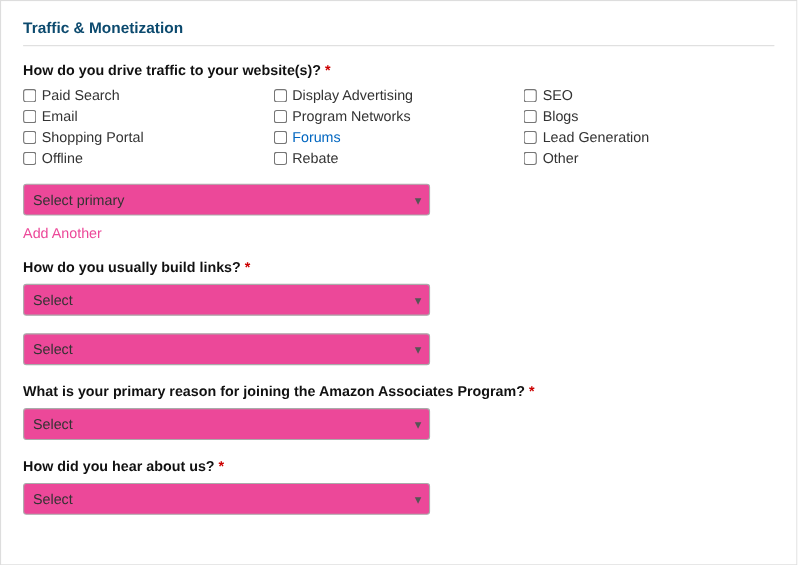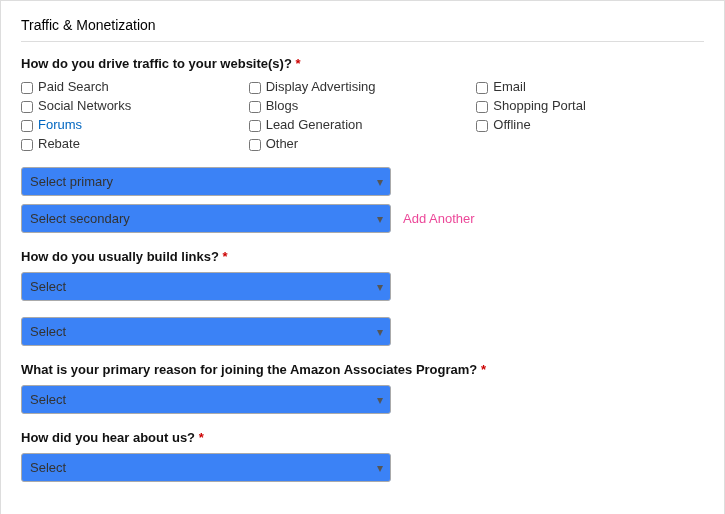--- a/index.html
+++ b/index.html
@@ -10,23 +10,23 @@
       color: #333;
     }
     .container {
       width: 725px;
       min-height: 514px;
       background: #fff;
       border: 1px solid #ddd;
       padding: 16px 20px;
     }
     .section-title {
-      color: #000000;
+      color: #0c4a6e;
       font-size: 14px;
-      font-weight: normal;
+      font-weight: bold;
       border-bottom: 1px solid #ddd;
       padding-bottom: 8px;
       margin-bottom: 14px;
     }
     .question-label {
       font-size: 13px;
       font-weight: bold;
       margin-bottom: 8px;
       color: #111;
     }
@@ -34,21 +34,21 @@
       color: #c00;
     }
     .checkbox-grid {
       display: grid;
       grid-template-columns: 1fr 1fr 1fr;
       gap: 4px 0;
       margin-bottom: 16px;
     }
     .checkbox-item {
       display: flex;
-      align-items: flex-end;
+      align-items: center;
       gap: 5px;
       font-size: 13px;
       color: #333;
     }
     .checkbox-item.link-color {
       color: #0066c0;
     }
     .checkbox-item input[type="checkbox"] {
       width: 12px;
       height: 12px;
@@ -67,21 +67,21 @@
     .select-wrapper {
       position: relative;
       width: 370px;
     }
     .select-wrapper select {
       width: 100%;
       padding: 6px 28px 6px 8px;
       font-size: 13px;
       border: 1px solid #aaa;
       border-radius: 3px;
-      background: #3b82f6;
+      background: #ec4899;
       appearance: none;
       -webkit-appearance: none;
       color: #333;
       cursor: pointer;
     }
     .select-wrapper::after {
       content: '▾';
       position: absolute;
       right: 8px;
       top: 50%;
@@ -112,25 +112,29 @@
       <label class="checkbox-item">
         <input type="checkbox" style="">
         <span>Paid Search</span>
       </label>
       <label class="checkbox-item">
         <input type="checkbox" style="">
         <span>Display Advertising</span>
       </label>
       <label class="checkbox-item">
         <input type="checkbox" style="">
+        <span>SEO</span>
+      </label>
+      <label class="checkbox-item">
+        <input type="checkbox" style="">
         <span>Email</span>
       </label>
       <label class="checkbox-item">
         <input type="checkbox" style="">
-        <span>Social Networks</span>
+        <span>Program Networks</span>
       </label>
       <label class="checkbox-item">
         <input type="checkbox" style="">
         <span>Blogs</span>
       </label>
       <label class="checkbox-item">
         <input type="checkbox" style="">
         <span>Shopping Portal</span>
       </label>
       <label class="checkbox-item link-color">
@@ -158,25 +162,20 @@
 
   <div class="question-block">
     <div class="select-row">
       <div class="select-wrapper">
         <select>
           <option value="">Select primary</option>
         </select>
       </div>
     </div>
     <div class="select-row">
-      <div class="select-wrapper">
-        <select>
-          <option value="">Select secondary</option>
-        </select>
-      </div>
       <a class="add-another-link">Add Another</a>
     </div>
   </div>
 
   <div class="question-block">
     <div class="question-label">
       <span>How do you usually build links?</span>
       <span class="required">*</span>
     </div>
     <div class="select-row">

